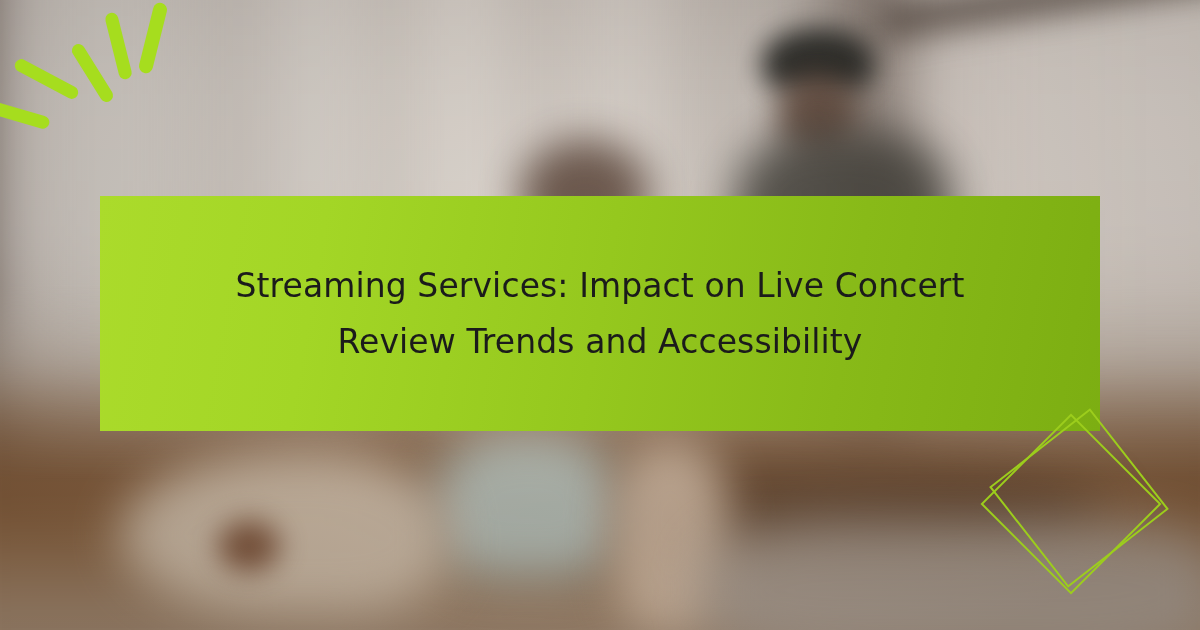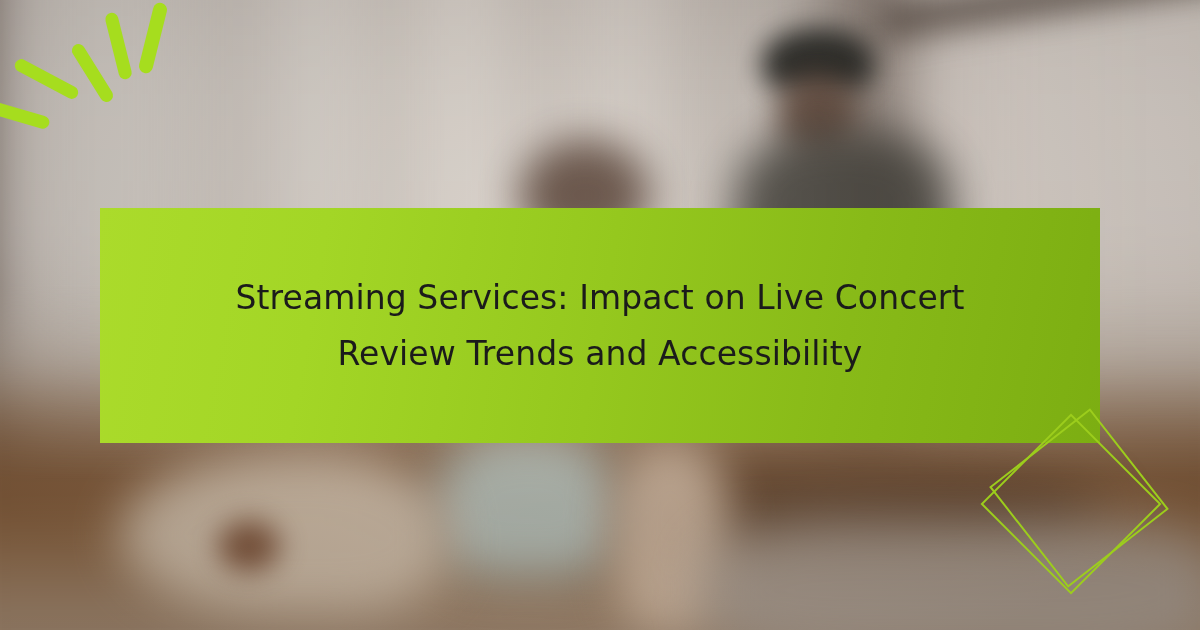--- a/index.html
+++ b/index.html
@@ -256,21 +256,21 @@
     top: 14px;
     width: 128px;
     height: 128px;
     transform: rotate(52deg);
   }
 
   
   .banner {
     position: absolute;
     left: 100px;
-    top: 208px;
+    top: 196px;
     width: 1000px;
     height: 235px;
     background: linear-gradient(100deg, #abdb2b 0%, #a3d626 22%, #95c81e 50%, #88ba18 74%, #7cae12 100%);
     display: flex;
     align-items: center;
     justify-content: center;
   }
 
   .banner-title {
     margin: 0;

